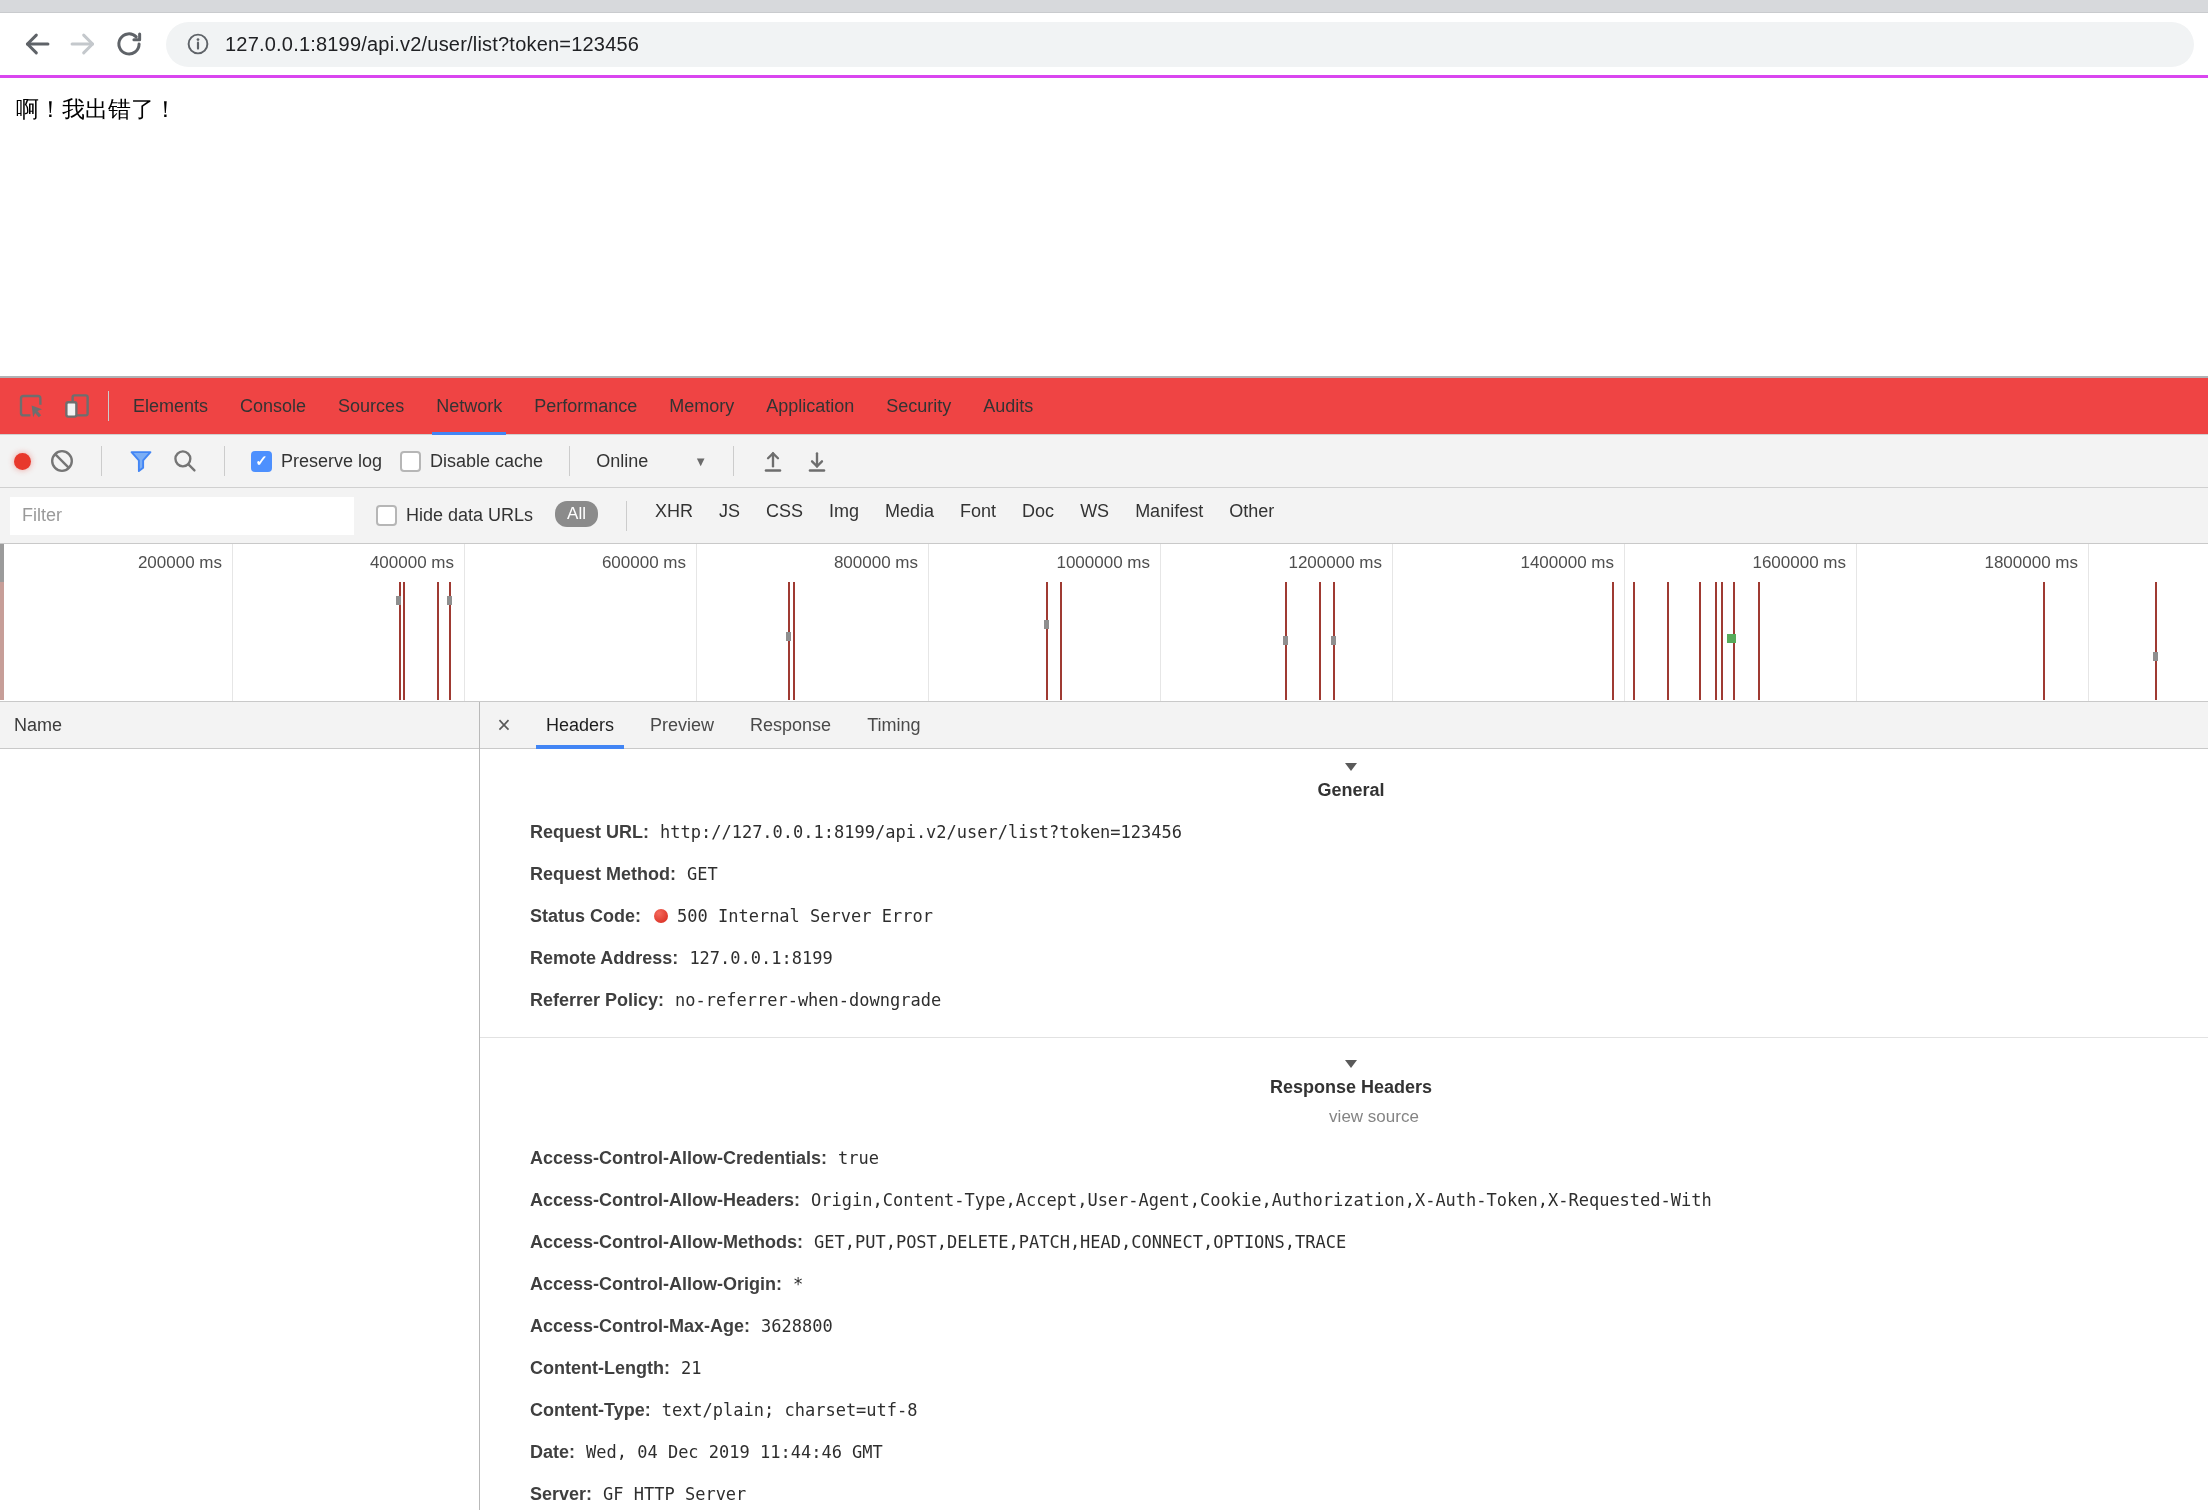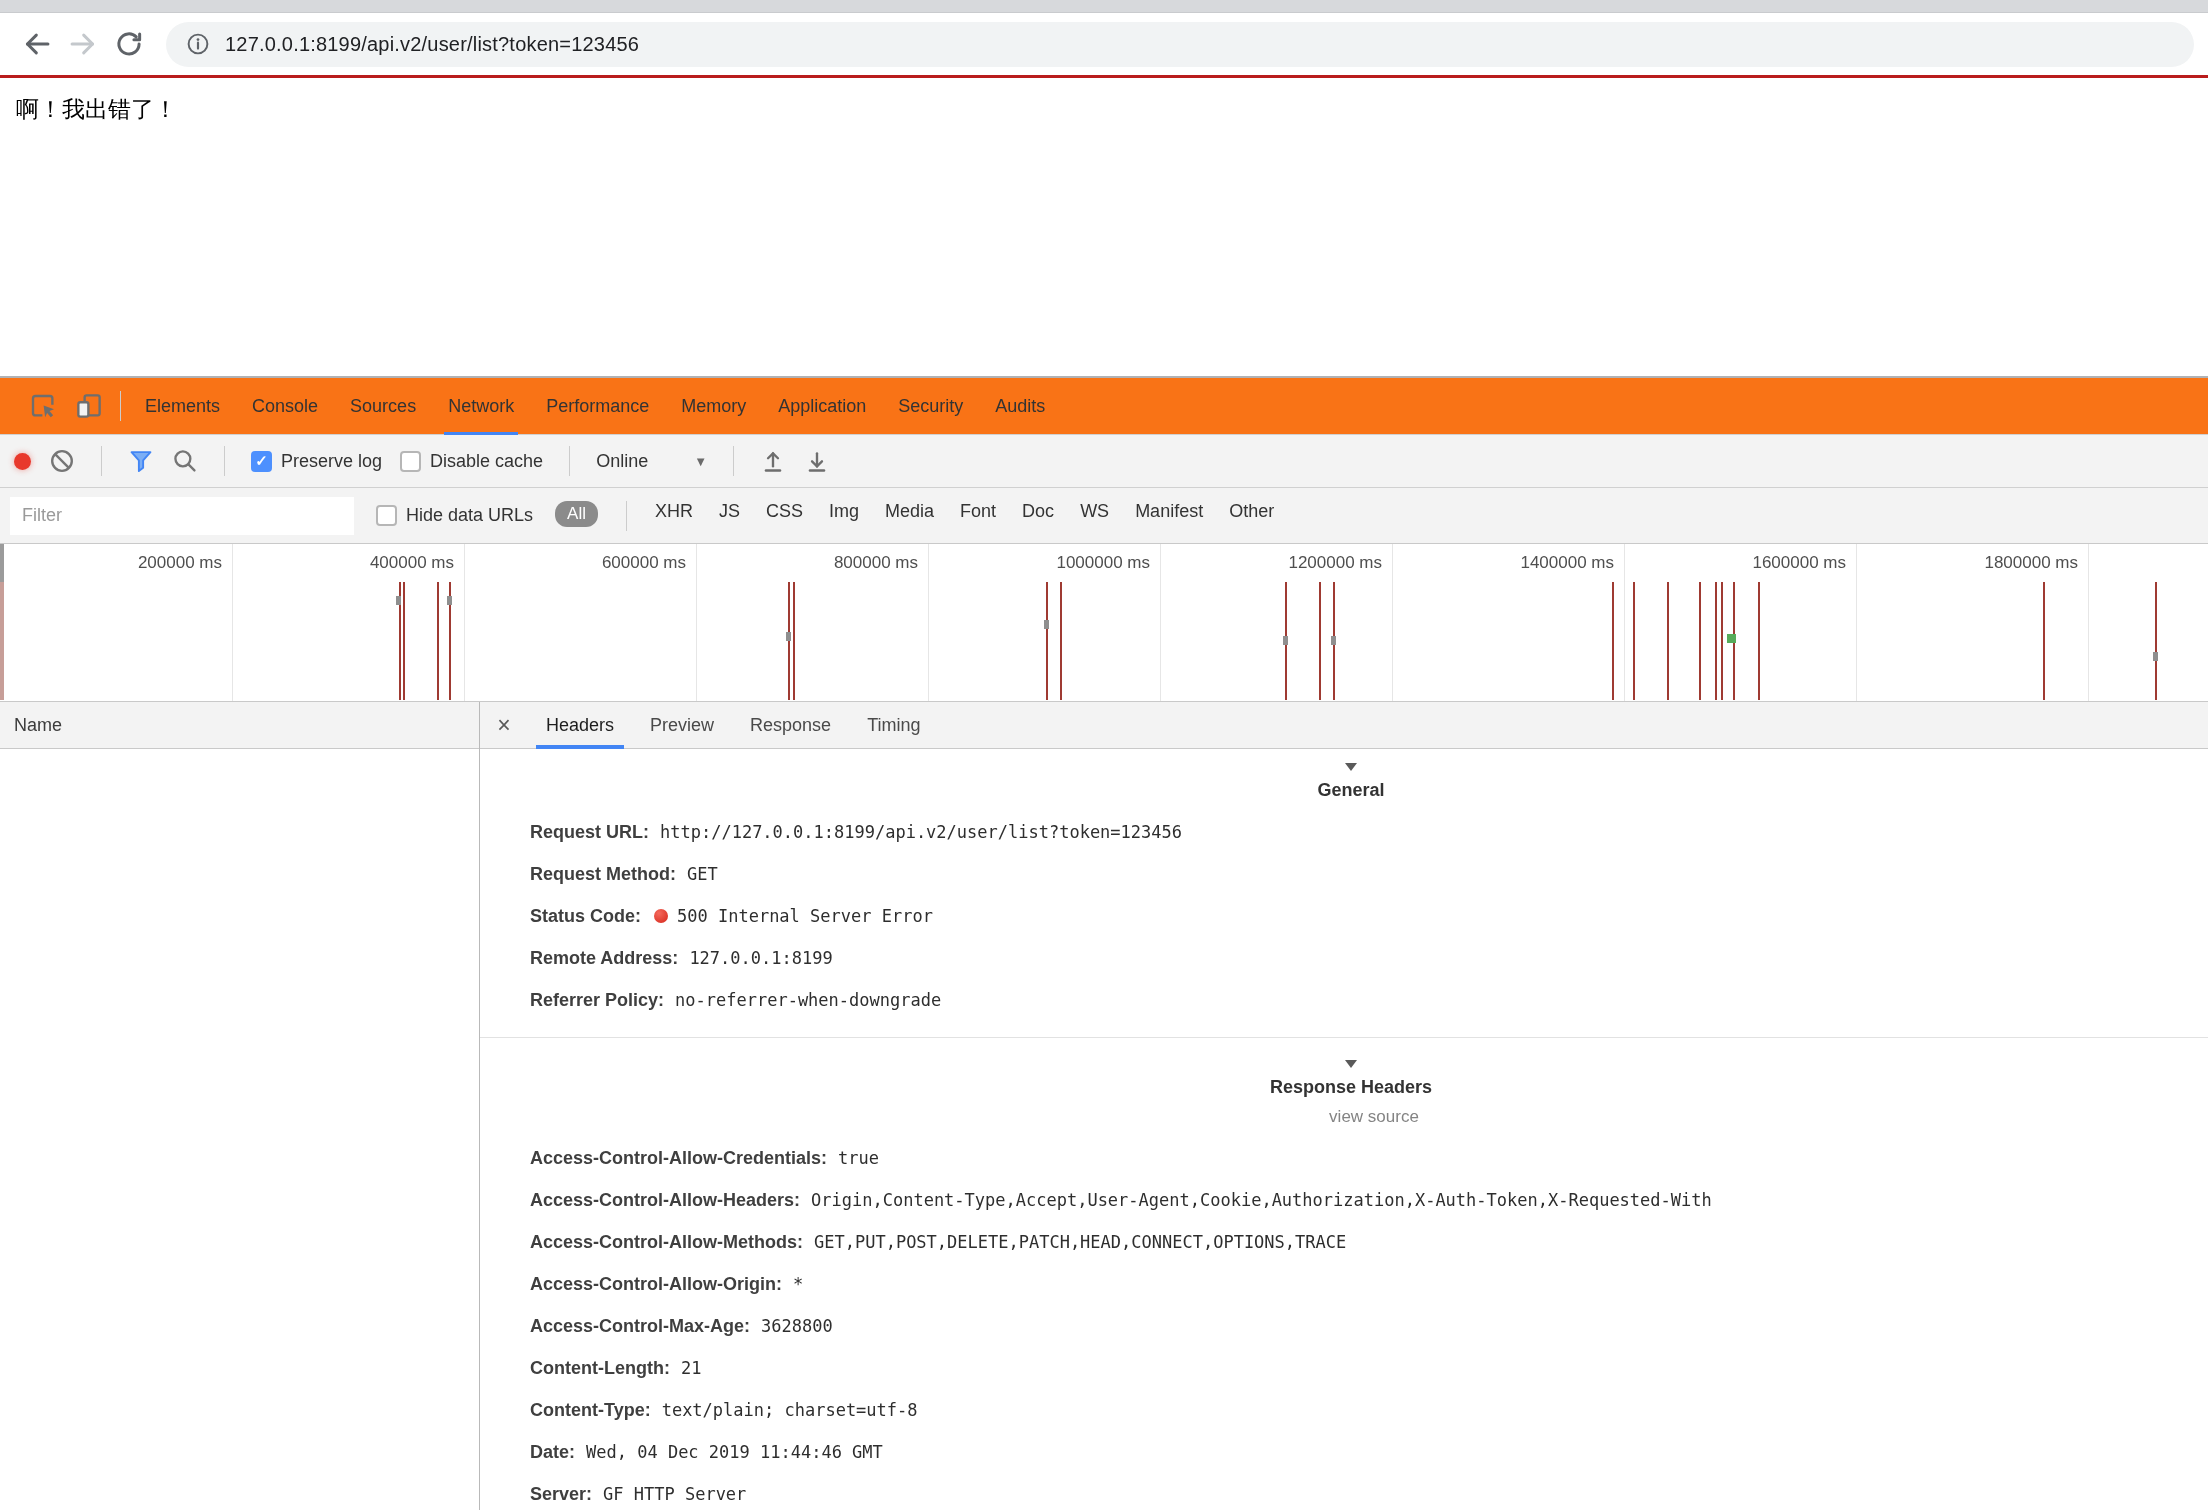--- a/index.html
+++ b/index.html
@@ -2,34 +2,34 @@
 <html><head>
 <meta charset="utf-8">
 <style>
   html,body{margin:0;padding:0;background:#fff;}
   .screen{position:relative;width:2208px;height:1510px;overflow:hidden;
     font-family:"Liberation Sans",sans-serif;color:#333;background:#fff;}
 
   
   .win-strip{position:absolute;top:0;left:0;right:0;height:12px;background:#d7d9dc;border-bottom:1px solid #c9cbce;}
   .browser-bar{position:absolute;top:13px;left:0;right:0;height:65px;background:#fff;
-    border-bottom:3px solid #b91c1c;display:flex;align-items:center;padding:12px 14px;box-sizing:border-box;}
+    border-bottom:3px solid #d946ef;display:flex;align-items:center;padding:12px 14px;box-sizing:border-box;}
   .nav-btn{width:46px;height:46px;display:flex;align-items:center;justify-content:center;flex:0 0 auto;}
   .url-pill{flex:1;height:45px;margin-left:14px;background:#f1f3f4;border-radius:23px;
     display:flex;align-items:center;padding:0 20px;gap:15px;overflow:hidden;}
   .url-text{font-size:20px;color:#202124;letter-spacing:.2px;white-space:nowrap;}
 
   
   .page-area{position:absolute;top:81px;left:0;right:0;height:295px;background:#fff;}
   .page-text{position:absolute;left:16px;top:13px;font-size:23px;color:#000;}
 
   
   .devtools{position:absolute;top:376px;left:0;right:0;bottom:0;border-top:2px solid #b0b2b5;box-sizing:border-box;background:#f3f3f3;}
-  .dt-tabbar{position:absolute;top:0;left:0;right:0;height:56px;background:#f97316;border-bottom:1px solid #d0d0d0;
-    display:flex;align-items:center;padding-left:20px;}
+  .dt-tabbar{position:absolute;top:0;left:0;right:0;height:56px;background:#ef4444;border-bottom:1px solid #d0d0d0;
+    display:flex;align-items:center;padding-left:8px;}
   .dt-iconbtn{width:46px;height:46px;display:flex;align-items:center;justify-content:center;}
   .vsep{width:1px;height:30px;background:#ccc;margin:0 8px;flex:0 0 auto;}
   .dt-tab{position:relative;height:100%;display:flex;align-items:center;padding:0 16px;font-size:18px;color:#333;white-space:nowrap;}
   .dt-tab.active::after{content:"";position:absolute;left:12px;right:12px;bottom:-1px;height:3px;background:#4285f4;}
 
   .dt-toolbar{position:absolute;top:57px;left:0;right:0;height:52px;background:#f3f3f3;border-bottom:1px solid #d0d0d0;
     display:flex;align-items:center;padding-left:14px;gap:18px;font-size:18px;}
   .rec-dot{width:17px;height:17px;border-radius:50%;background:#e8382c;box-shadow:0 0 6px rgba(232,56,44,.45);}
   .chk-row{display:flex;align-items:center;gap:9px;}
   .chk{width:21px;height:21px;border-radius:4px;box-sizing:border-box;display:flex;align-items:center;justify-content:center;}

